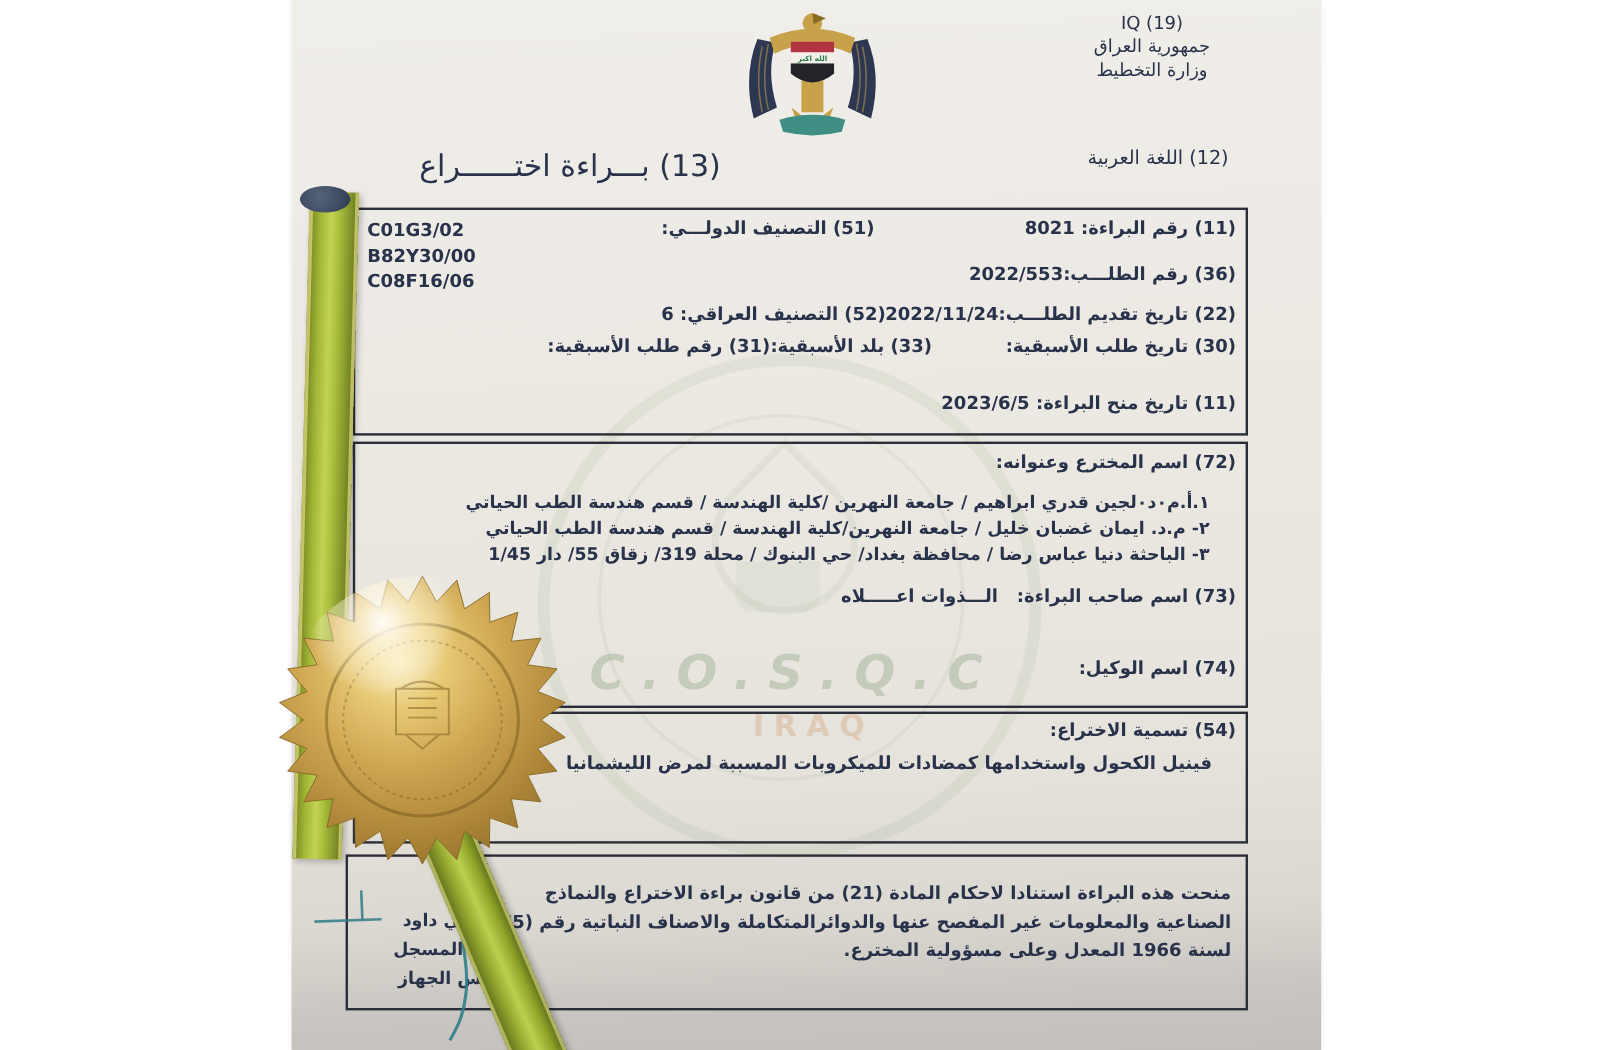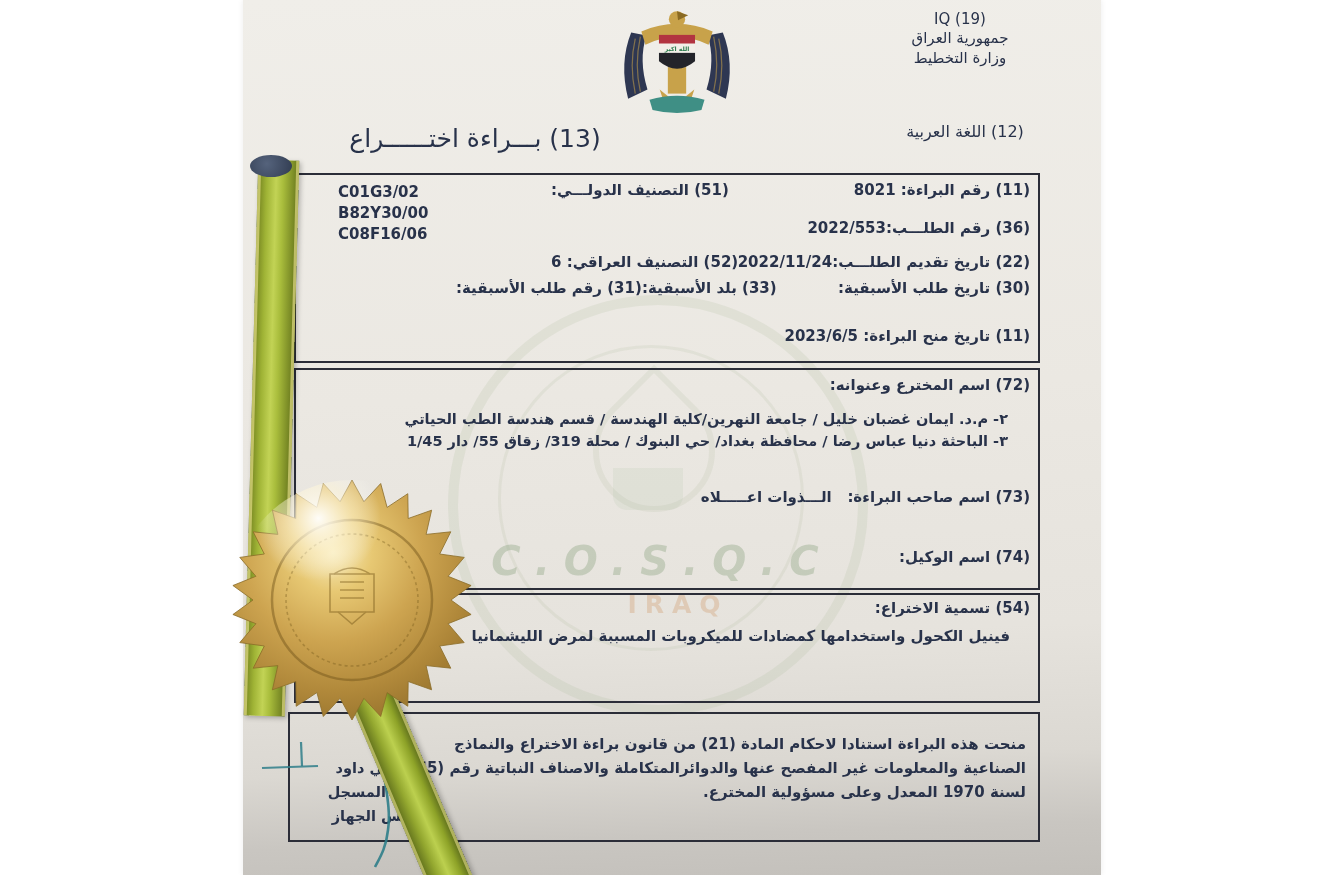--- a/index.html
+++ b/index.html
@@ -89,21 +89,21 @@
   <div class="abs rtl b" style="left:870px;top:122px;width:190px;text-align:center;font-size:16px;">(12) اللغة العربية</div>
 
   <div class="abs rtl b" style="left:315px;top:124px;width:320px;text-align:center;font-size:25px;letter-spacing:1px;">(13) بـــراءة اختــــــراع</div>
 
   <div class="box" style="left:294px;top:173px;width:742px;height:186px;">
     <div class="fld rtl abs" style="right:8px;top:6px;">
       <span>(11) رقم البراءة:</span>
       <span>8021</span>
     </div>
     <div class="fld rtl abs" style="left:255px;top:6px;">(51) التصنيف الدولـــي:</div>
-    <div class="abs" style="left:10px;top:7px;font-size:15px;font-weight:700;line-height:21px;margin-left:32px;">
+    <div class="abs" style="left:10px;top:7px;font-size:15px;font-weight:700;line-height:21px;">
       <div>C01G3/02</div>
       <div>B82Y30/00</div>
       <div>C08F16/06</div>
     </div>
     <div class="fld rtl abs" style="right:8px;top:44px;">
       <span>(36) رقم الطلـــب:</span><span>2022/553</span>
     </div>
     <div class="fld rtl abs" style="right:8px;top:78px;">
       <span>(22) تاريخ تقديم الطلـــب:</span><span>2022/11/24</span>
     </div>
@@ -116,20 +116,21 @@
     <div class="fld rtl abs" style="left:160px;top:104px;">(31) رقم طلب الأسبقية:</div>
     <div class="fld rtl abs" style="right:8px;top:152px;">
       <span>(11) تاريخ منح البراءة:</span>
       <span>2023/6/5</span>
     </div>
   </div>
 
   <div class="box" style="left:294px;top:368px;width:742px;height:218px;">
     <div class="fld rtl abs" style="right:8px;top:6px;">(72) اسم المخترع وعنوانه:</div>
     <div class="rtl abs" style="right:30px;top:38px;width:690px;text-align:right;font-size:14.5px;font-weight:700;line-height:22px;">
+      <div>١.أ.م٠د٠لجين قدري ابراهيم / جامعة النهرين /كلية الهندسة / قسم هندسة الطب الحياتي</div>
       <div>٢- م.د. ايمان غضبان خليل / جامعة النهرين/كلية الهندسة / قسم هندسة الطب الحياتي</div>
       <div>٣- الباحثة دنيا عباس رضا / محافظة بغداد/ حي البنوك / محلة 319/ زقاق 55/ دار 1/45</div>
     </div>
     <div class="fld rtl abs" style="right:8px;top:118px;">
       <span>(73) اسم صاحب البراءة:</span>&nbsp;&nbsp;
       <span>الـــذوات اعـــــلاه</span>
     </div>
     <div class="fld rtl abs" style="right:8px;top:178px;">(74) اسم الوكيل:</div>
   </div>
 
@@ -137,21 +138,21 @@
     <div class="fld rtl abs" style="right:8px;top:4px;">(54) تسمية الاختراع:</div>
     <div class="rtl abs" style="right:28px;top:29px;width:700px;text-align:right;font-size:15px;font-weight:700;line-height:24px;">
       <div>فينيل الكحول واستخدامها كمضادات للميكروبات المسببة لمرض الليشمانيا</div>
     </div>
   </div>
 
   <div class="box" style="left:288px;top:712px;width:748px;height:126px;">
     <div class="rtl abs" style="right:12px;top:18px;width:670px;text-align:right;font-size:15px;font-weight:700;line-height:24px;">
       <div>منحت هذه البراءة استنادا لاحكام المادة (21) من قانون براءة الاختراع والنماذج</div>
       <div>الصناعية والمعلومات غير المفصح عنها والدوائرالمتكاملة والاصناف النباتية رقم (65)</div>
-      <div>لسنة 1970 المعدل وعلى مسؤولية المخترع.</div>
+      <div>لسنة 1966 المعدل وعلى مسؤولية المخترع.</div>
     </div>
     <div class="rtl abs" style="left:14px;top:42px;width:145px;text-align:center;font-size:14.5px;font-weight:700;line-height:24px;">
       <div>ن علي داود</div>
       <div>وقيع المسجل</div>
       <div>رئيس الجهاز</div>
     </div>
   </div>
 
   <svg class="sig-svg" viewBox="0 0 1334 875">
     <path d="M383,715 C375,758 393,798 388,830 C386,849 379,859 375,867" fill="none" stroke="#2f7e8a" stroke-width="2.6" opacity="0.9"></path>

